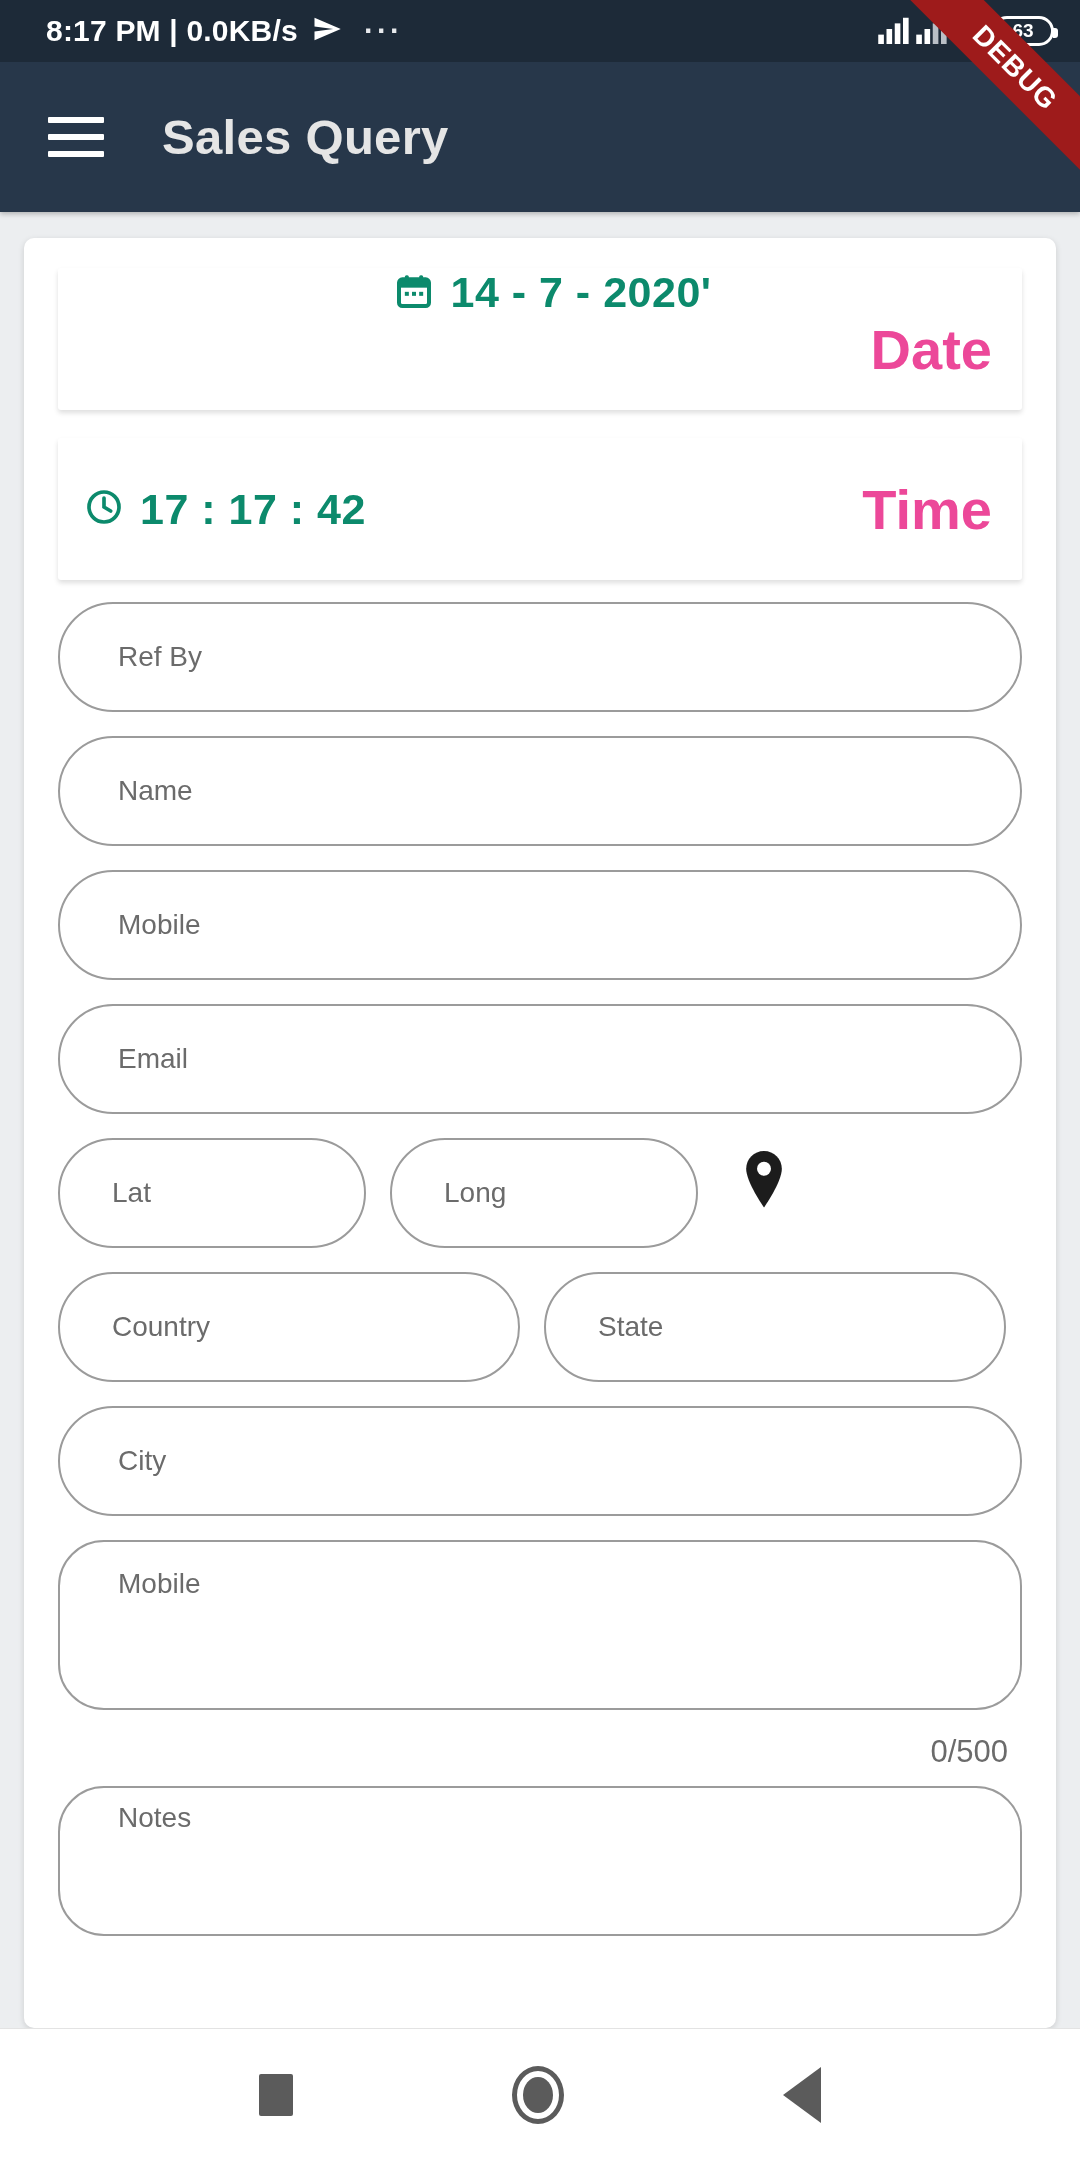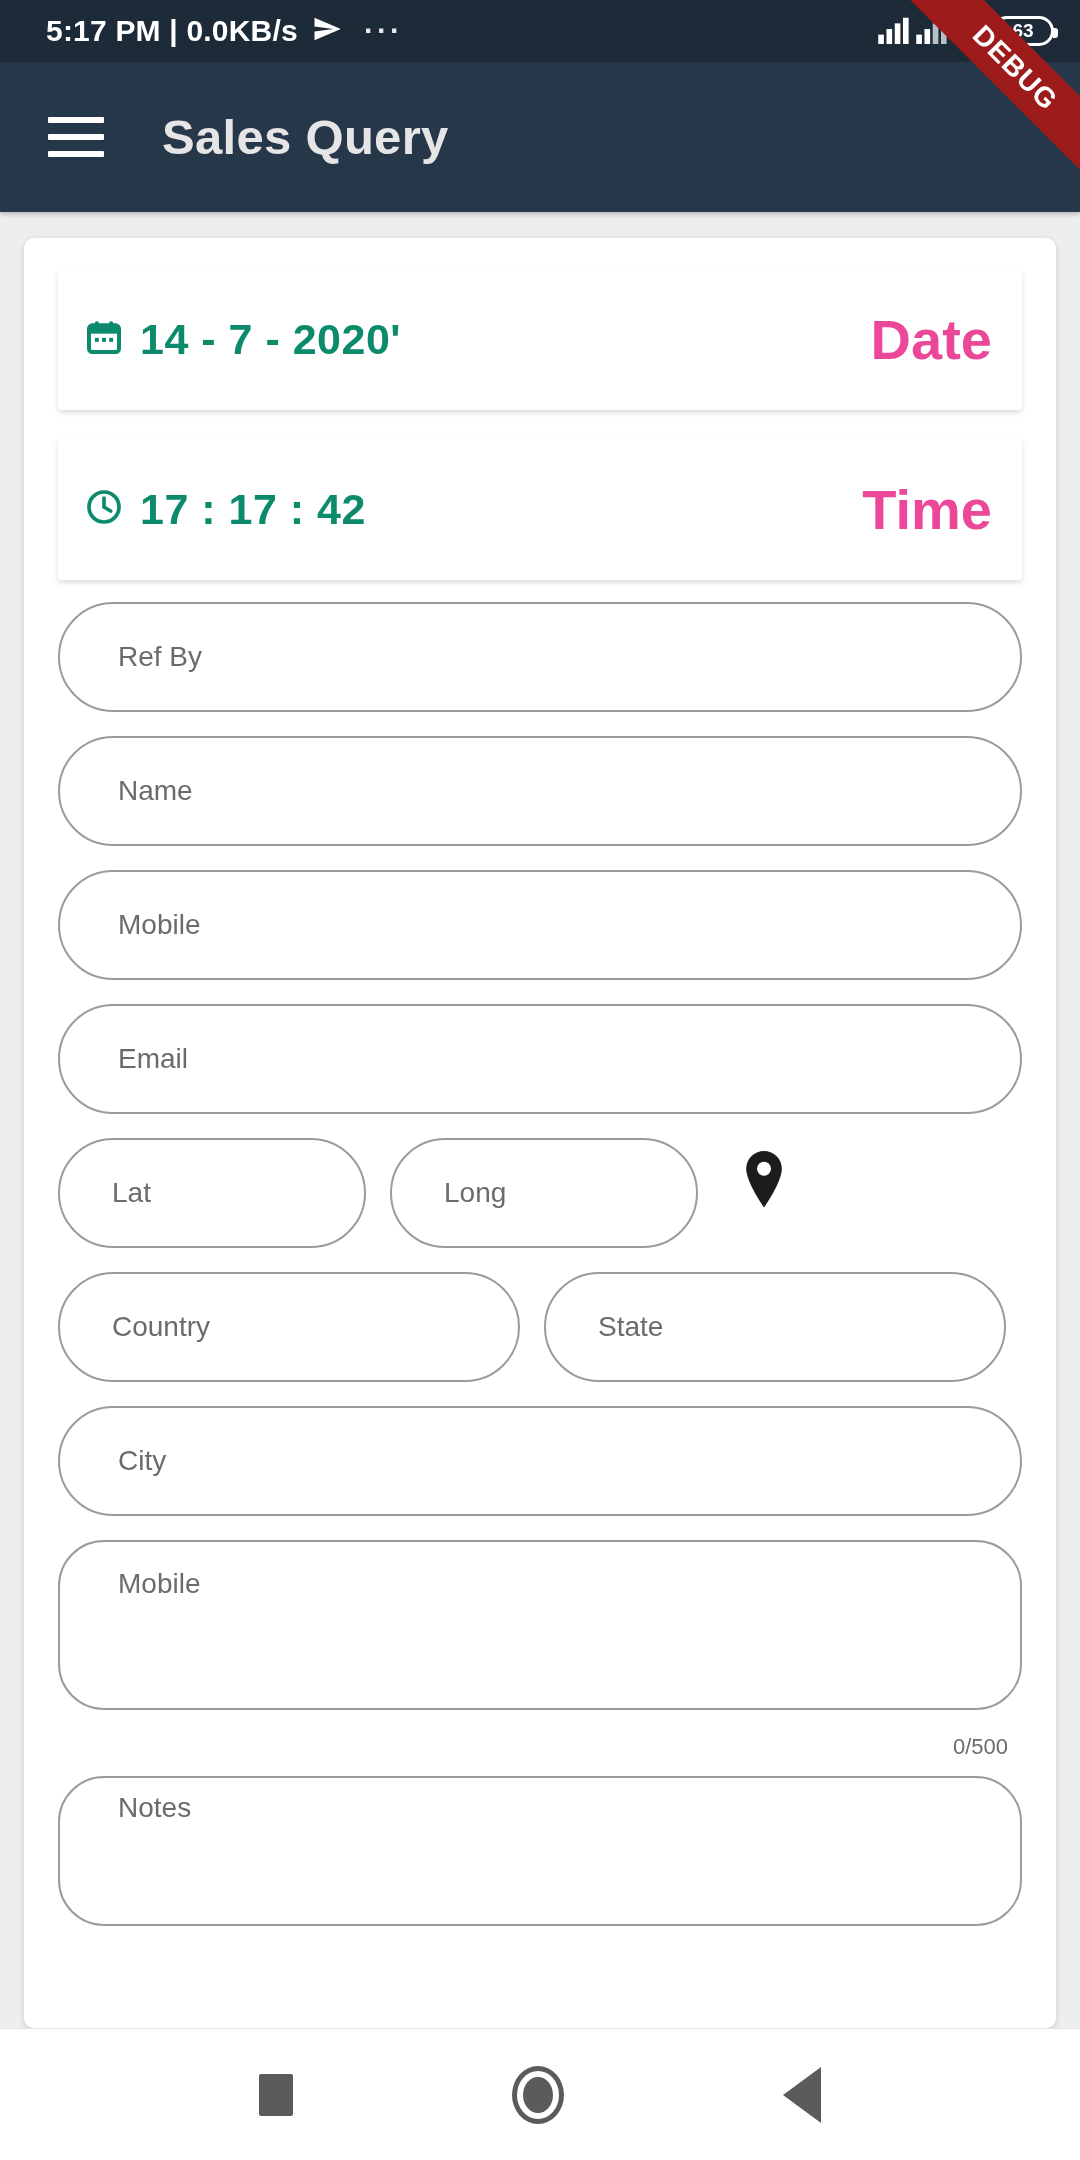--- a/index.html
+++ b/index.html
@@ -96,21 +96,21 @@
   
   .dt-row {
     position: relative;
     background: #ffffff;
     margin: 0 34px;
     height: 142px;
     display: flex; align-items: center;
     box-shadow: 0 3px 5px rgba(0,0,0,.13);
     border-radius: 3px;
   }
-  .dt-row.first { margin-top: 30px; }
+  .dt-row.first { margin-top: 30px; flex-direction: column; }
   .dt-row.second { margin-top: 28px; }
   .dt-left { display: flex; align-items: center; gap: 16px; padding-left: 26px; }
   .dt-value { color: #0c8a6c; font-size: 43px; font-weight: bold; letter-spacing: .5px; }
   .dt-label { margin-left: auto; padding-right: 30px; color: #ec4899; font-size: 56px; font-weight: bold; }
 
   
   .fields { padding: 22px 34px 0 34px; }
   .field {
     width: 100%; height: 110px;
     border: 2px solid #9b9b9b;
@@ -127,21 +127,21 @@
   .f-long { width: 308px; padding-left: 52px; }
   .pin-btn {
     width: 84px; height: 84px;
     display: flex; align-items: center; justify-content: center;
     cursor: pointer;
   }
   .f-country { width: 462px; padding-left: 52px; }
   .f-state { width: 462px; padding-left: 52px; }
   .f-address { height: 170px; border-radius: 46px; align-items: flex-start; padding-top: 26px; }
   .counter {
-    text-align: right; color: #6b6b6b; font-size: 22px;
+    text-align: right; color: #6b6b6b; font-size: 31px;
     margin: 4px 14px 16px 0;
   }
   .f-notes { height: 150px; border-radius: 46px; align-items: flex-start; padding-top: 14px; }
 
   
   .navbar {
     height: 132px; flex: 0 0 132px;
     background: #ffffff;
     display: flex; align-items: center; justify-content: space-around;
     padding: 0 150px;
@@ -162,21 +162,21 @@
     cursor: pointer;
   }
 </style>
 </head>
 <body>
 
 <div class="screen">
 
   <div class="statusbar">
     <div class="sb-left">
-      <span class="sb-clock">5:17 PM | 0.0KB/s</span>
+      <span class="sb-clock">8:17 PM | 0.0KB/s</span>
       <span class="sb-send">
         <svg width="30" height="30" viewBox="0 0 24 24">
             <path d="M2 21l21-9L2 3v7l15 2-15 2z" fill="#ffffff"></path>
           </svg>
       </span>
       <span class="sb-dots">···</span>
     </div>
     <div class="sb-right">
       <span>
         <svg width="38" height="30" viewBox="0 0 20 16">

